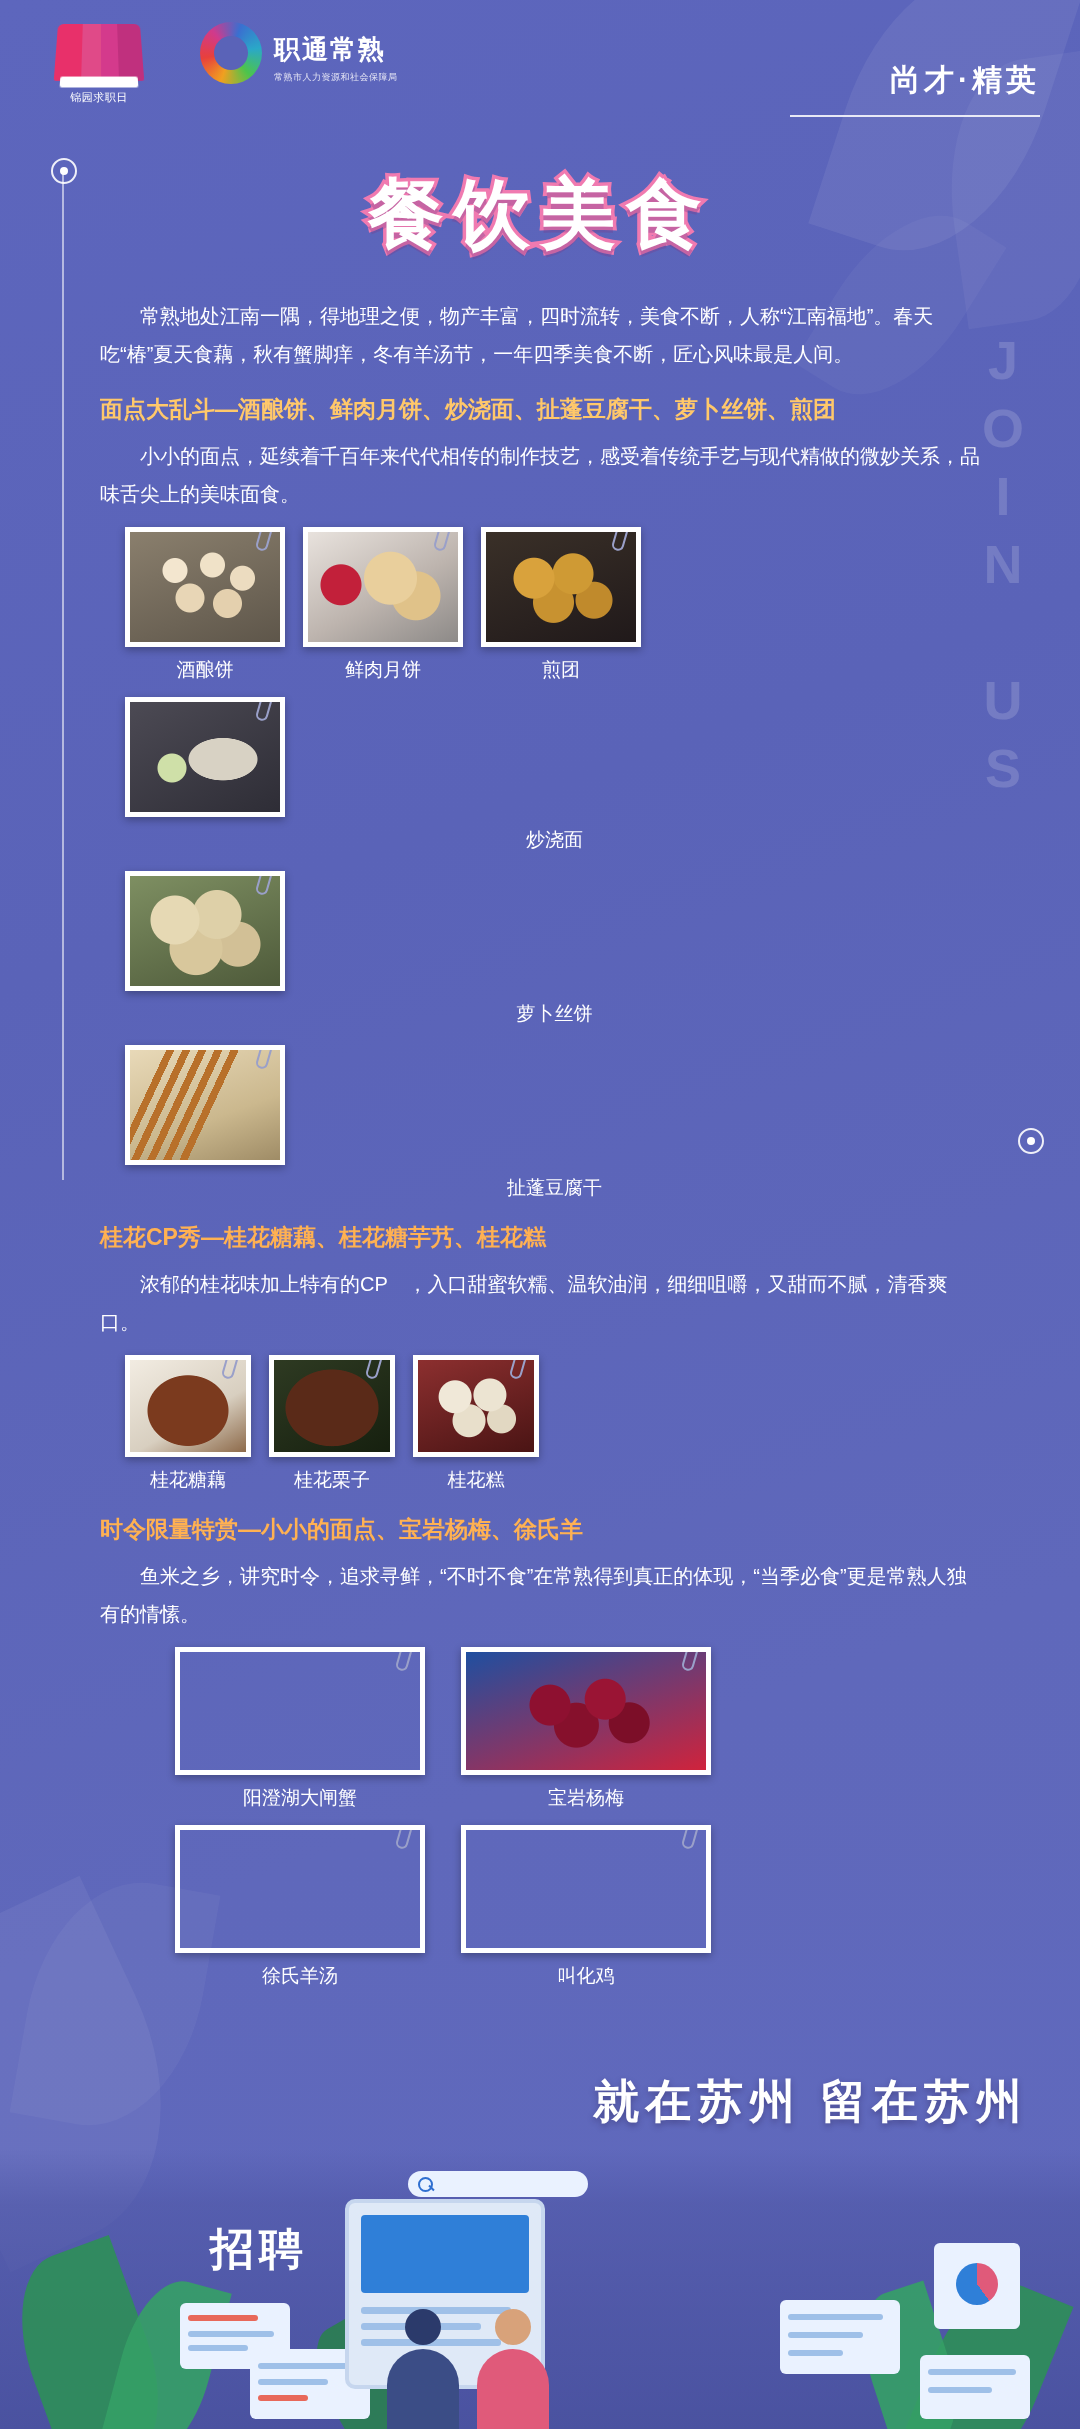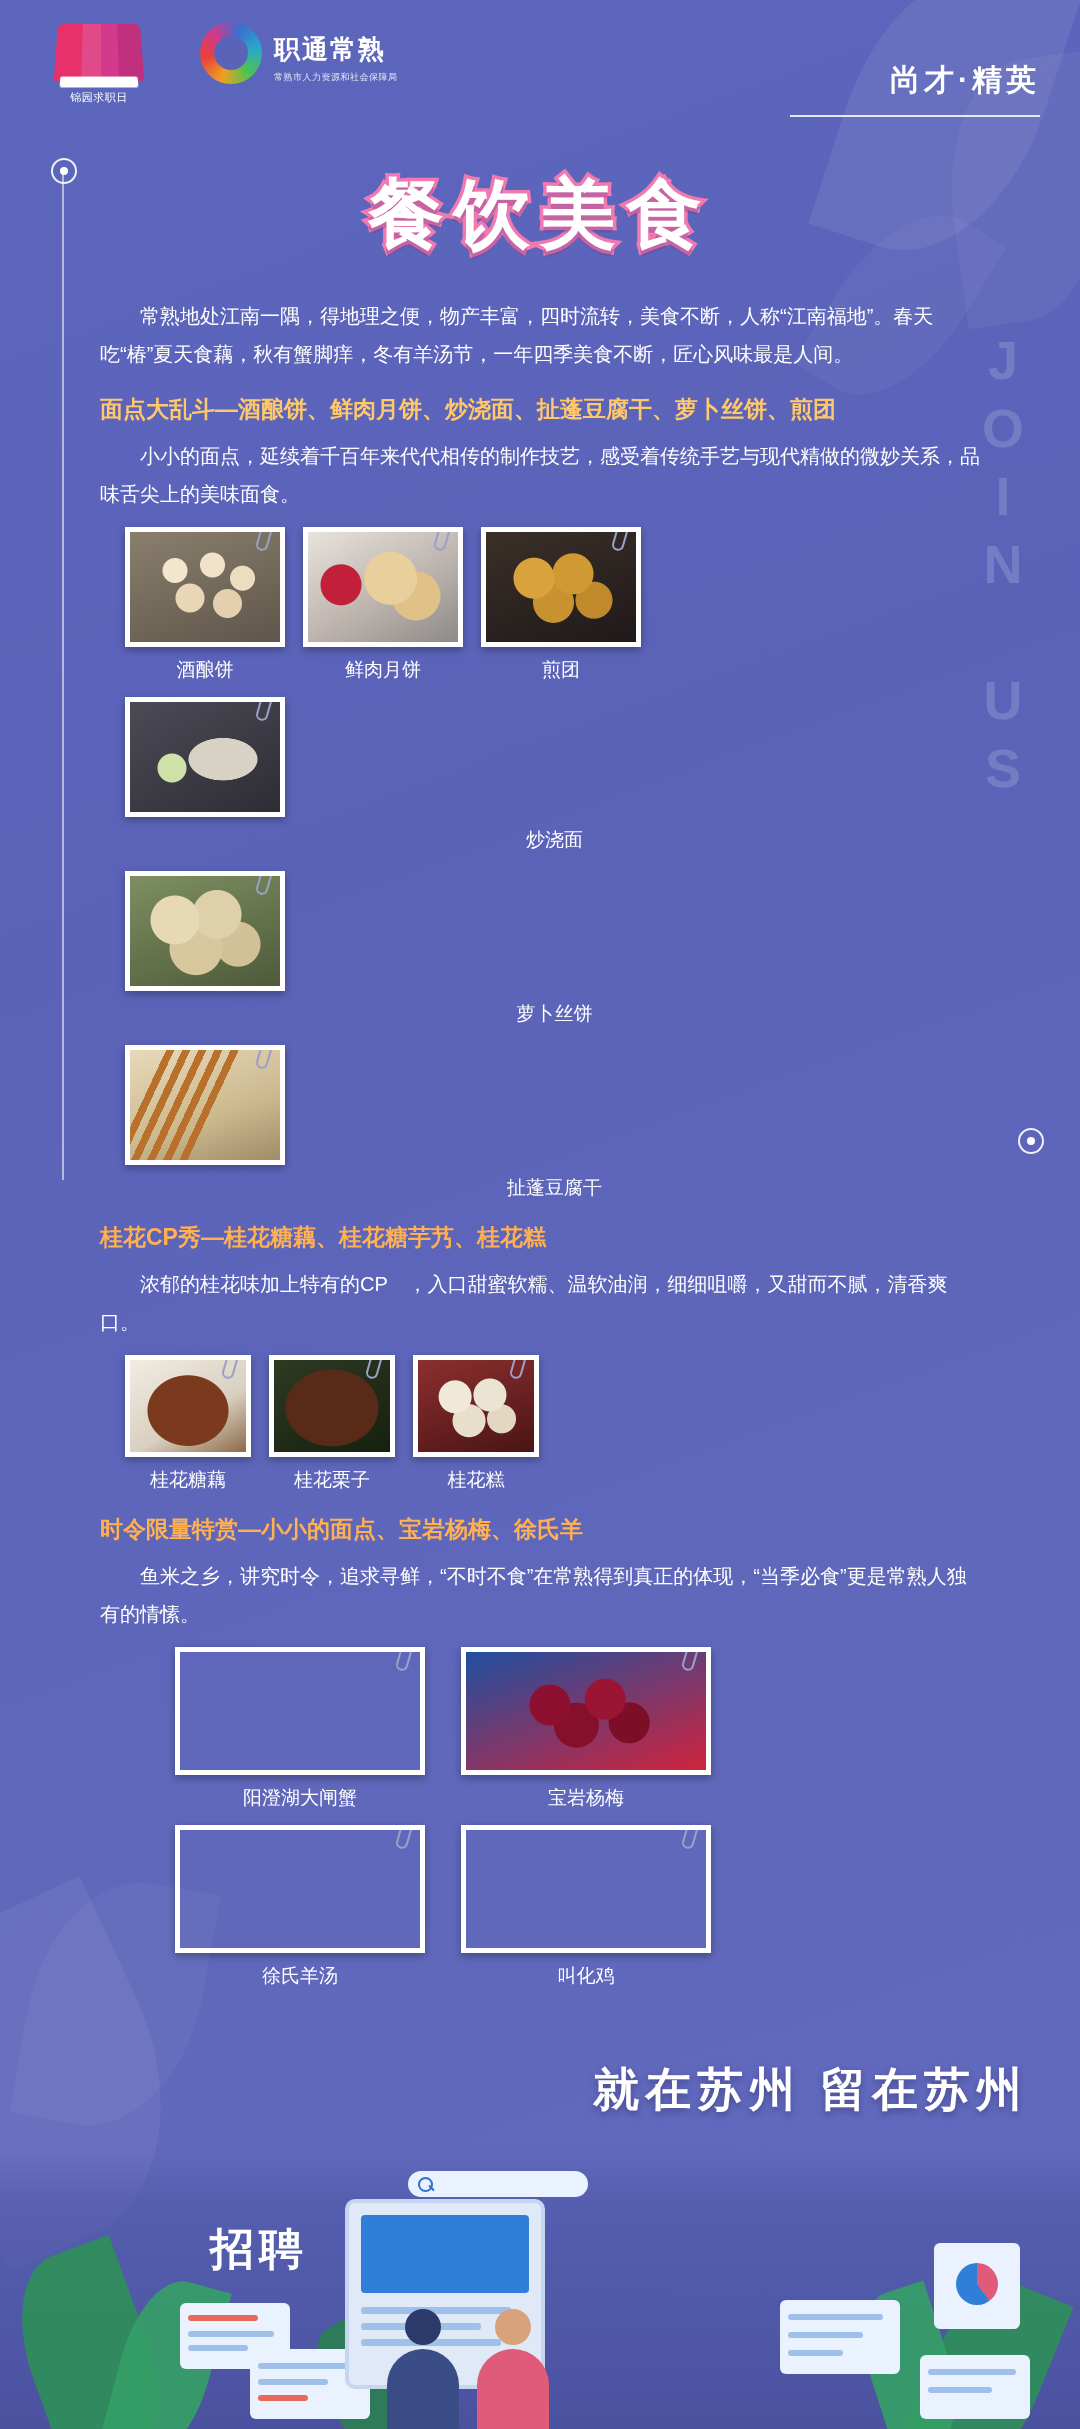--- a/index.html
+++ b/index.html
@@ -241,21 +241,21 @@
       radial-gradient(ellipse at 50% 55%, #f2ece0 0 60px 34px, transparent 61px),
       linear-gradient(150deg,#6b6f52,#3a4030); }
   .p-jiaohuaji { background:
       radial-gradient(ellipse at 50% 52%, #c08a2a 0 62px 40px, transparent 63px),
       linear-gradient(150deg,#4d5a2a,#2a3418); }
 
   
   .bottom-brand {
     position: absolute;
     right: 52px;
-    bottom: 308px;
+    bottom: 296px;
     font-size: 46px;
     font-weight: bold;
     color: #ffffff;
     letter-spacing: 6px;
     text-shadow: 0 3px 6px rgba(40,30,80,.4);
     z-index: 3;
   }
 
   
   .bottom-band {

